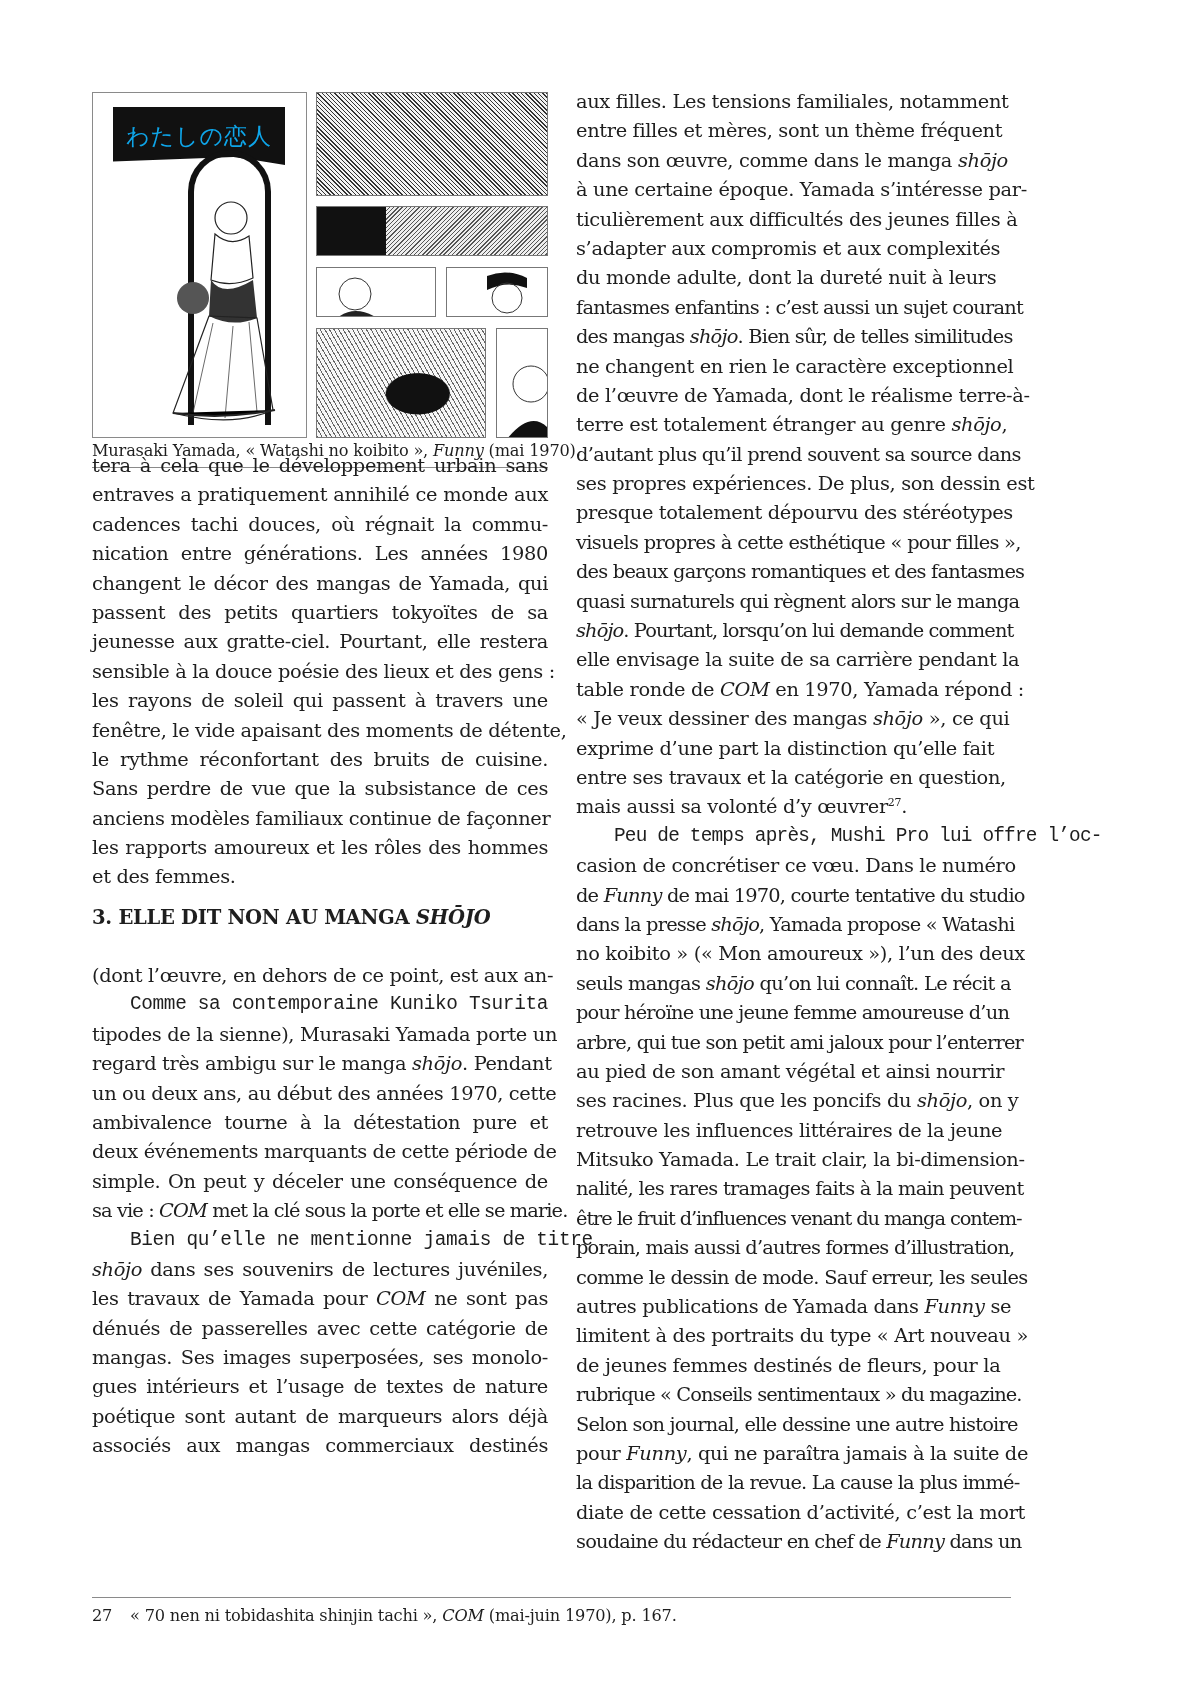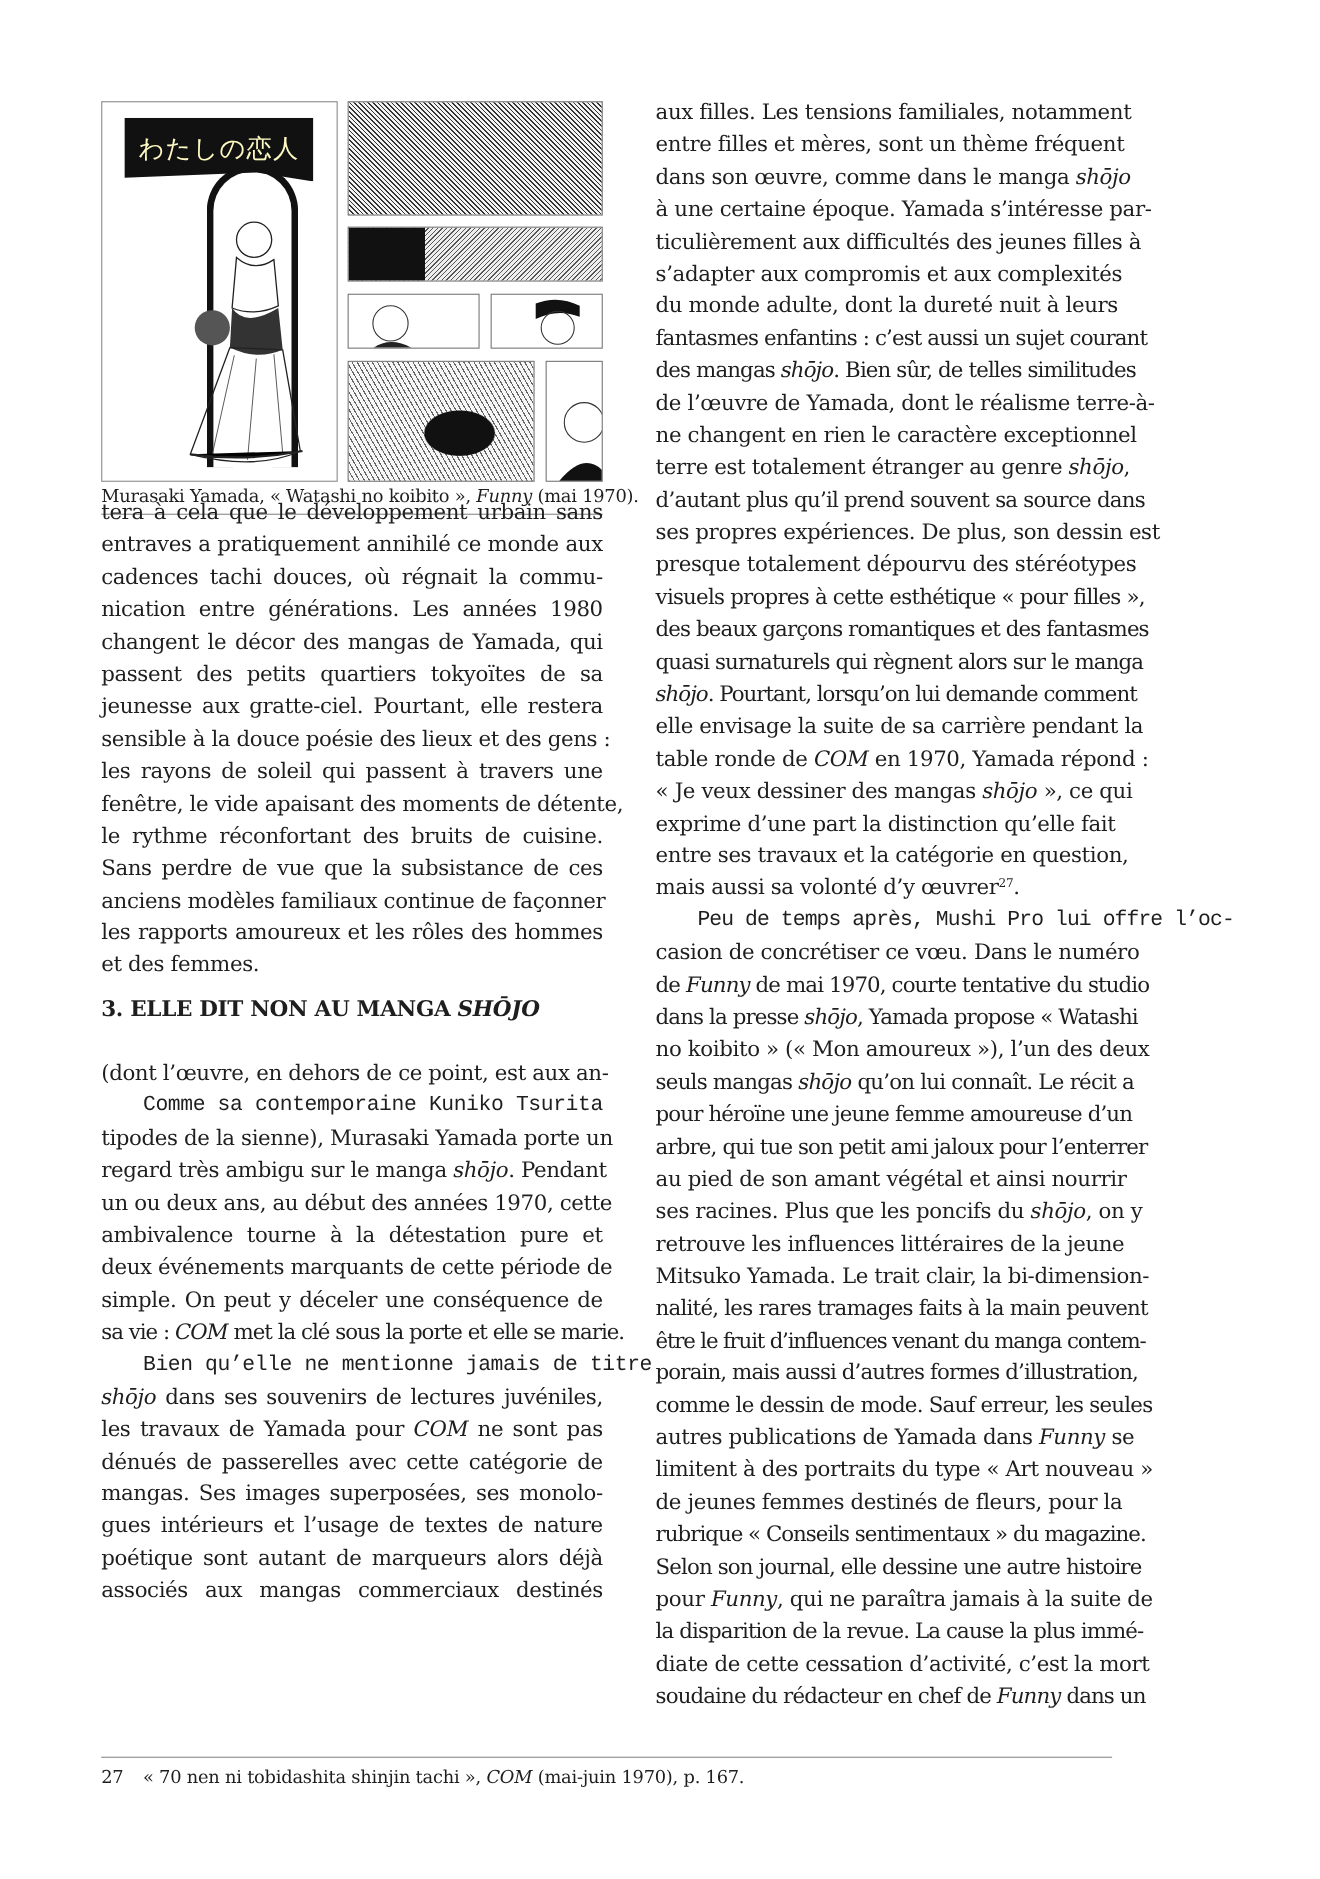--- a/index.html
+++ b/index.html
@@ -1,30 +1,30 @@
 <!DOCTYPE html>
 <html><head>
 <meta charset="utf-8">
 <style>
   html, body { margin: 0; padding: 0; background: #ffffff; }
   body { width: 1200px; height: 1708px; position: relative; overflow: hidden;
          font-family: "DejaVu Serif", "Liberation Serif", serif; color: #1e1e1e; }
   .col { position: absolute; font-size: 19.4px; line-height: 29.4px; }
   .col-left { left: 92px; top: 451px; width: 456px; }
-  .col-right { left: 596px; top: 87px; width: 415px; }
+  .col-right { left: 576px; top: 87px; width: 415px; }
   .line { display: block; white-space: nowrap; text-align: justify; text-align-last: justify; height: 29.4px; letter-spacing: -0.35px; }
   .line.last { text-align-last: left; }
   .line.indent { padding-left: 38px; font-family: Liberation Mono, monospace; }
   em { font-style: italic; }
   sup { font-size: 11px; vertical-align: 7px; line-height: 0; }
   .figure { position: absolute; left: 92px; top: 92px; width: 456px; height: 346px; }
   .frame { position: absolute; border: 1.5px solid #8a8a8a; background: #fff; box-sizing: border-box; }
   .frame-left { left: 0; top: 0; width: 215px; height: 346px; }
   .title-banner { position: absolute; left: 20px; top: 14px; width: 172px; height: 58px; background: #111;
-                  color: #fef9c3; font-size: 23px; line-height: 58px; text-align: center; letter-spacing: 1px;
+                  color: #0ea5e9; font-size: 23px; line-height: 58px; text-align: center; letter-spacing: 1px;
                   clip-path: polygon(0 0, 100% 0, 100% 100%, 70% 86%, 0 94%); }
   .arch { position: absolute; left: 95px; top: 57px; width: 83px; height: 275px; border: 6px solid #111;
           border-bottom: none; border-radius: 42px 42px 0 0; box-sizing: border-box; }
   .figure-girl { position: absolute; left: 60px; top: 95px; width: 140px; height: 240px; }
   .panels { position: absolute; left: 224px; top: 0; width: 232px; height: 346px; }
   .panel { position: absolute; border: 1px solid #777; box-sizing: border-box; overflow: hidden; }
   .p1 { left: 0; top: 0; width: 232px; height: 104px; background:
         repeating-linear-gradient(45deg, #333 0 1px, #f3f3f3 1px 3px); }
   .p2 { left: 0; top: 114px; width: 232px; height: 50px; background:
         linear-gradient(90deg, #111 0 30%, transparent 30%),
@@ -142,22 +142,22 @@
   <div>
     <span class="line"><span>aux filles. Les tensions familiales, notamment</span></span>
     <span class="line"><span>entre filles et mères, sont un thème fréquent</span></span>
     <span class="line"><span>dans son œuvre, comme dans le manga </span><em>shōjo</em></span>
     <span class="line"><span>à une certaine époque. Yamada s’intéresse par-</span></span>
     <span class="line"><span>ticulièrement aux difficultés des jeunes filles à</span></span>
     <span class="line"><span>s’adapter aux compromis et aux complexités</span></span>
     <span class="line"><span>du monde adulte, dont la dureté nuit à leurs</span></span>
     <span class="line" style="letter-spacing:-0.8px"><span>fantasmes enfantins : c’est aussi un sujet courant</span></span>
     <span class="line" style="letter-spacing:-0.8px"><span>des mangas </span><em>shōjo</em><span>. Bien sûr, de telles similitudes</span></span>
+    <span class="line"><span>ne changent en rien le caractère exceptionnel</span></span>
     <span class="line"><span>de l’œuvre de Yamada, dont le réalisme terre-à-</span></span>
-    <span class="line"><span>ne changent en rien le caractère exceptionnel</span></span>
     <span class="line"><span>terre est totalement étranger au genre </span><em>shōjo</em><span>,</span></span>
     <span class="line" style="letter-spacing:-0.7px"><span>d’autant plus qu’il prend souvent sa source dans</span></span>
     <span class="line"><span>ses propres expériences. De plus, son dessin est</span></span>
     <span class="line"><span>presque totalement dépourvu des stéréotypes</span></span>
     <span class="line" style="letter-spacing:-0.7px"><span>visuels propres à cette esthétique « pour filles »,</span></span>
     <span class="line" style="letter-spacing:-0.8px"><span>des beaux garçons romantiques et des fantasmes</span></span>
     <span class="line" style="letter-spacing:-0.8px"><span>quasi surnaturels qui règnent alors sur le manga</span></span>
     <span class="line" style="letter-spacing:-0.9px"><span></span><em>shōjo</em><span>. Pourtant, lorsqu’on lui demande comment</span></span>
     <span class="line"><span>elle envisage la suite de sa carrière pendant la</span></span>
     <span class="line"><span>table ronde de </span><em>COM</em><span> en 1970, Yamada répond :</span></span>

